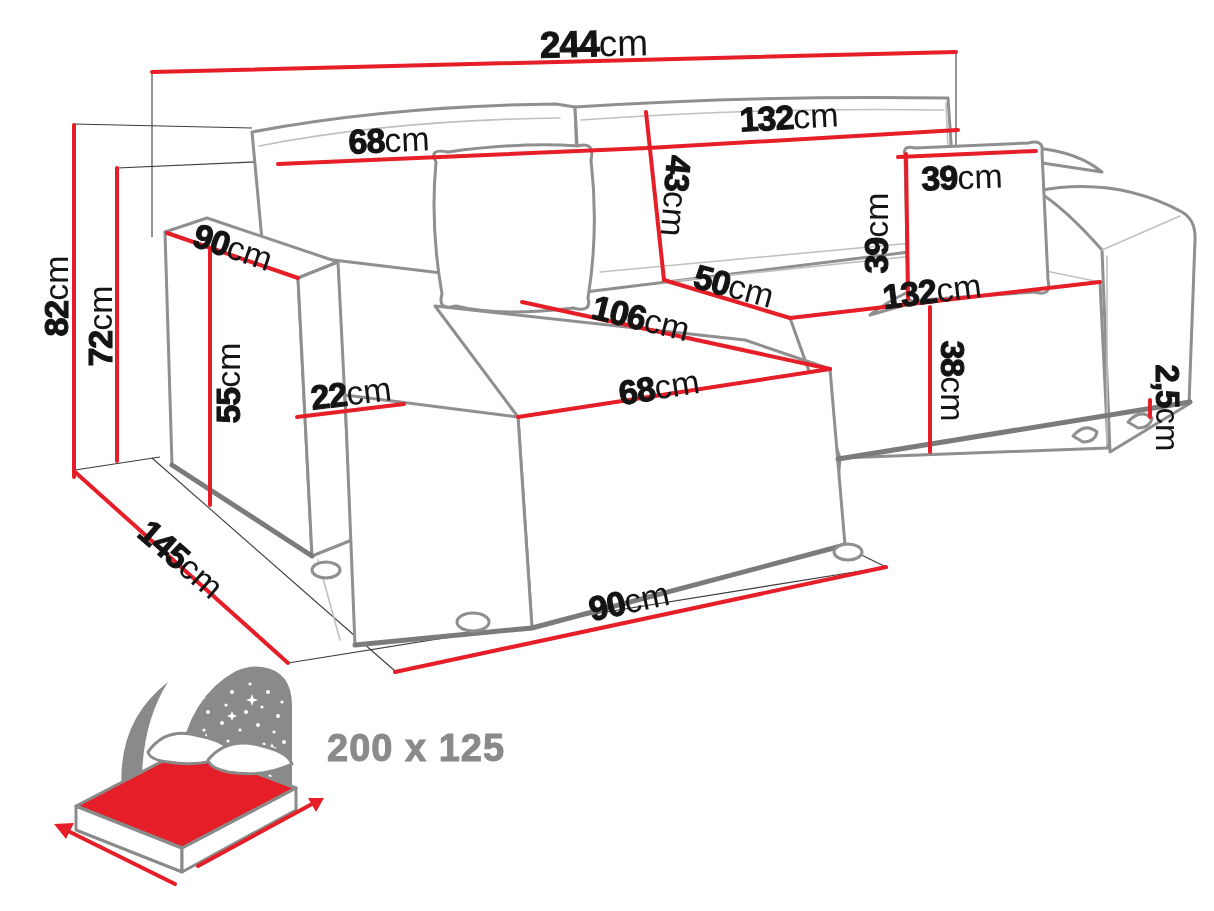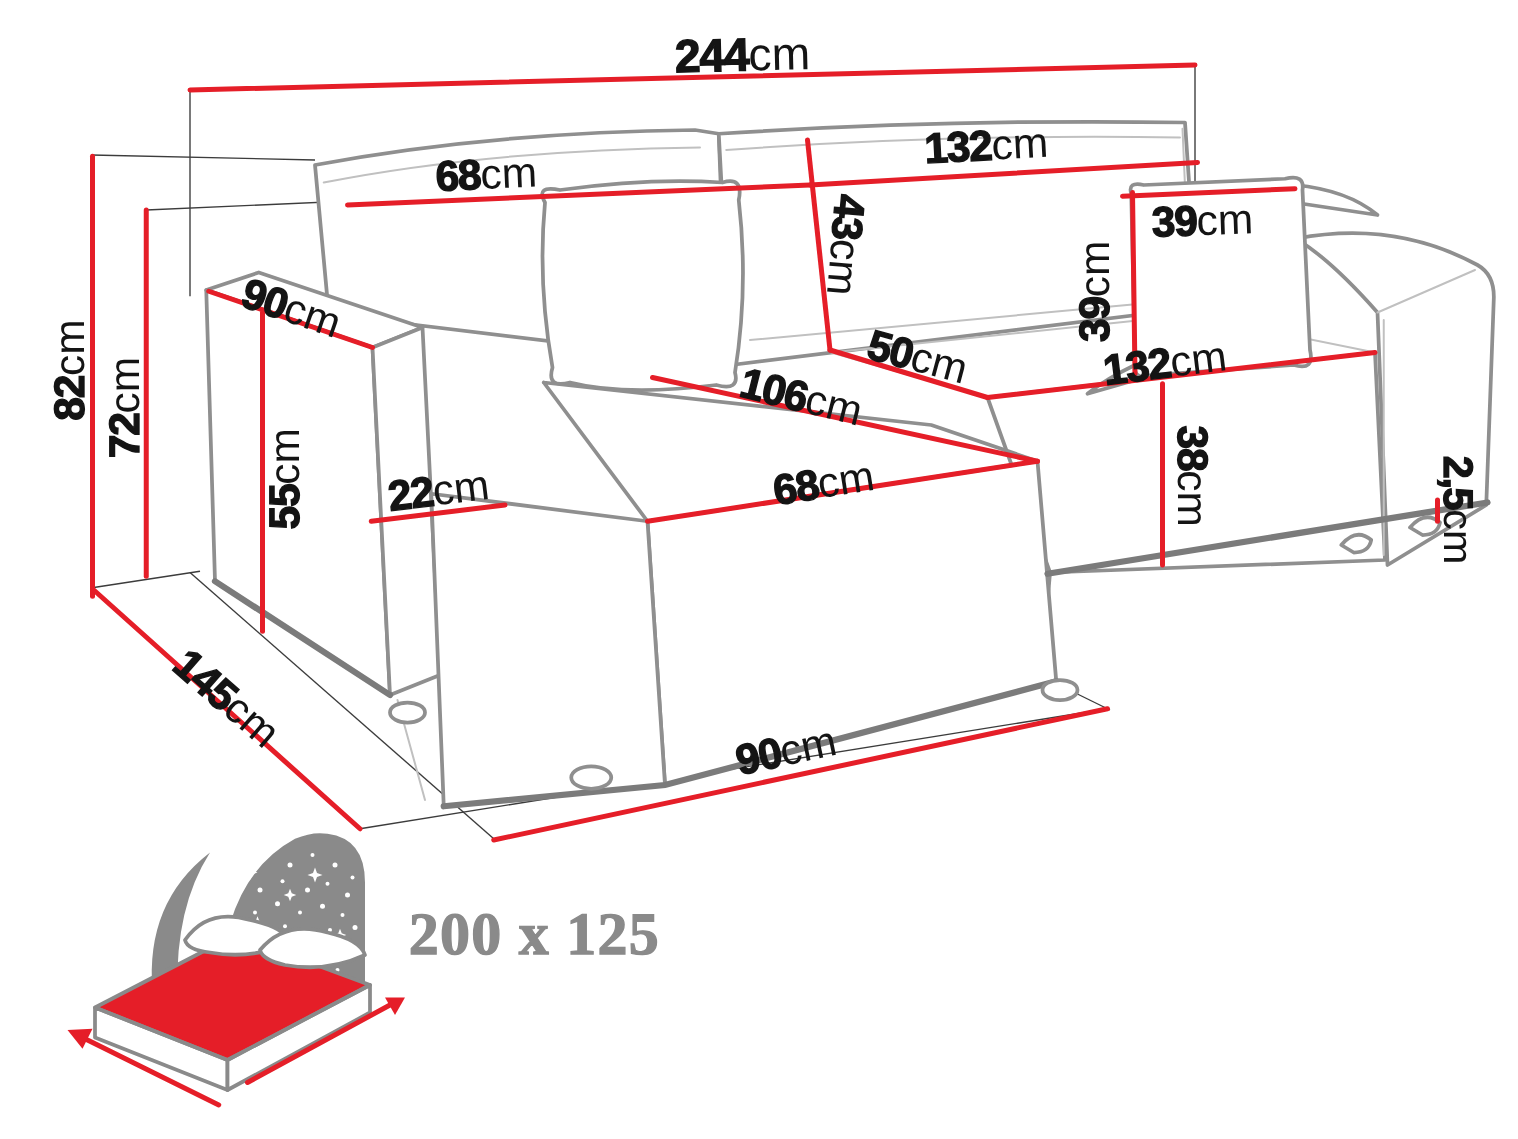--- a/index.html
+++ b/index.html
@@ -5,21 +5,21 @@
   html,body{margin:0;padding:0;background:#fff;}
   .stage{position:relative;width:1214px;height:911px;overflow:hidden;background:#fff;
          font-family:"Liberation Sans","DejaVu Sans",sans-serif;}
   .stage svg{position:absolute;left:0;top:0;}
   .dim{position:absolute;transform:translate(-50%,-50%) rotate(var(--r,0deg));
        color:var(--label_black,#141414);font-size:34px;line-height:1;white-space:nowrap;}
   .dim .num{font-weight:700;letter-spacing:-1px;-webkit-text-stroke:1.1px var(--label_black,#141414);}
   .dim .unit{font-weight:400;letter-spacing:0;}
   .dim.big{font-size:37px;}
   .sleep-label{position:absolute;left:327px;top:748px;transform:translateY(-50%);
-       font-size:48px;font-weight:700;letter-spacing:1px;color:var(--icon_gray,#8a8a8a);font-family:Liberation Serif, serif;
+       font-size:38px;font-weight:700;letter-spacing:1px;color:var(--icon_gray,#8a8a8a);
        -webkit-text-stroke:1px var(--icon_gray,#8a8a8a);}
   .thin{stroke:#3c3c3c;stroke-width:1.1;fill:none;}
   .out{stroke:var(--outline_gray,#8f8f8f);stroke-width:3;fill:#fff;stroke-linejoin:round;stroke-linecap:round;}
   .out2{stroke:var(--outline_gray,#8f8f8f);stroke-width:3;fill:none;stroke-linejoin:round;stroke-linecap:round;}
   .lite{stroke:#c0c0c0;stroke-width:1.6;fill:none;stroke-linecap:round;}
   .dark{stroke:#7b7b7b;stroke-width:5;fill:none;stroke-linecap:round;}
   .red{stroke:var(--dimension_red,#e51e28);stroke-width:4;fill:none;stroke-linecap:round;}
   .gfill{fill:var(--icon_gray,#8a8a8a);stroke:none;}
   .wfill{fill:#fff;stroke:none;}
   .rfill{fill:var(--dimension_red,#e51e28);stroke:none;}

